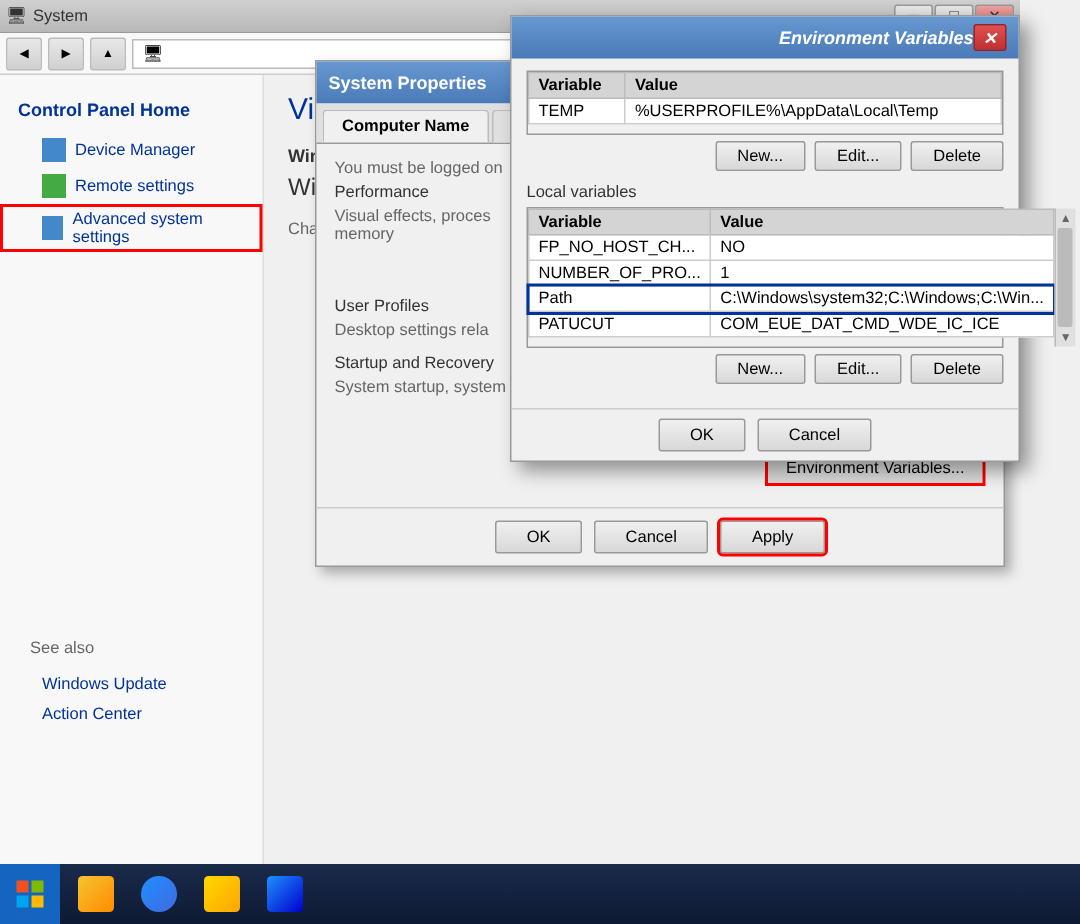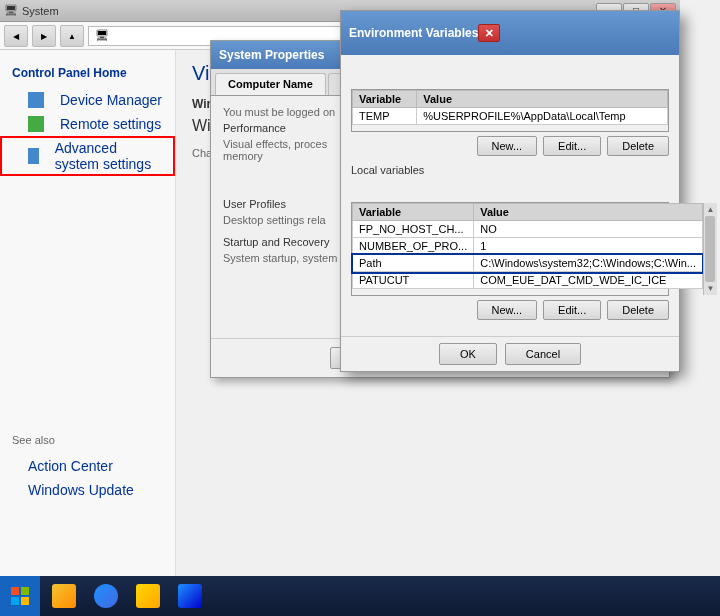--- a/index.html
+++ b/index.html
@@ -29,23 +29,23 @@
     .nav-btn { width: 24px; height: 22px; background: linear-gradient(to bottom, #e8e8e8, #d0d0d0); border: 1px solid #bbb; border-radius: 2px; font-size: 10px; display: flex; align-items: center; justify-content: center; cursor: pointer; }
     .address-path { flex: 1; height: 20px; background: white; border: 1px solid #bbb; padding: 0 6px; font-size: 11px; display: flex; align-items: center; gap: 4px; }
     .search-box { width: 140px; height: 20px; background: white; border: 1px solid #bbb; padding: 0 4px; font-size: 11px; display: flex; align-items: center; }
 
     
     .content-area { display: flex; height: calc(576px - 50px); }
 
     
     .sidebar { width: 176px; background: #f8f8f8; border-right: 1px solid #ddd; padding: 8px 0; }
     .sidebar-title { padding: 8px 12px; color: #003399; font-size: 12px; font-weight: bold; cursor: pointer; }
-    .sidebar-link { padding: 4px 12px 4px 28px; color: #003399; font-size: 14px; cursor: pointer; display: flex; align-items: center; gap: 16px; }
+    .sidebar-link { padding: 4px 12px 4px 28px; color: #003399; font-size: 11px; cursor: pointer; display: flex; align-items: center; gap: 6px; }
     .sidebar-link.highlighted { outline: 2px solid red; outline-offset: -2px; }
-    .sidebar-section { padding: 8px 12px; color: #666; font-size: 11px; }
+    .sidebar-section { padding: 8px 0; color: #666; font-size: 11px; margin-left: 20px; }
     .sidebar-icon { width: 16px; height: 16px; display: inline-block; }
 
     
     .main-content { flex: 1; padding: 12px 16px; overflow: auto; }
     .page-title { font-size: 20px; color: #003399; margin-bottom: 12px; }
     .section-title { font-size: 12px; font-weight: bold; color: #333; margin-bottom: 6px; }
     .server-text { font-size: 16px; color: #333; margin-bottom: 12px; }
 
     
     .sys-props-dialog { position: absolute; top: 40px; left: 210px; width: 460px; background: #f0f0f0; border: 1px solid #999; box-shadow: 4px 4px 8px rgba(0,0,0,0.3); }
@@ -63,35 +63,35 @@
     .dialog-section-label { font-size: 11px; color: #333; margin-bottom: 4px; }
     .settings-btn { padding: 4px 12px; background: linear-gradient(to bottom, #f0f0f0, #d8d8d8); border: 1px solid #999; font-size: 11px; cursor: pointer; margin-left: auto; display: block; }
     .env-btn { padding: 4px 12px; background: linear-gradient(to bottom, #f0f0f0, #d8d8d8); border: 2px solid red; font-size: 11px; cursor: pointer; display: block; margin: 4px 0 4px auto; }
 
     .dialog-footer { padding: 8px; display: flex; justify-content: center; gap: 8px; border-top: 1px solid #ccc; }
     .footer-btn { padding: 4px 20px; background: linear-gradient(to bottom, #f0f0f0, #d8d8d8); border: 1px solid #999; font-size: 11px; cursor: pointer; border-radius: 2px; min-width: 50px; }
     .footer-btn.apply-btn { outline: 2px solid red; }
 
     
     .env-dialog { position: absolute; top: 10px; left: 340px; width: 340px; background: #f0f0f0; border: 1px solid #999; box-shadow: 6px 6px 12px rgba(0,0,0,0.4); z-index: 10; }
-    .env-titlebar { height: 44px; background: linear-gradient(to bottom, #6898d0, #4a7ab8); display: flex; align-items: center; justify-content: flex-start; padding: 0 8px; }
+    .env-titlebar { height: 28px; background: linear-gradient(to bottom, #6898d0, #4a7ab8); display: flex; align-items: center; justify-content: flex-end; padding: 0 8px; font-style: italic; }
     .env-title-text { color: white; font-size: 12px; font-weight: bold; }
     .env-close-btn { width: 22px; height: 18px; background: linear-gradient(to bottom, #e05050, #c03030); border: 1px solid #a02020; border-radius: 2px; color: white; font-size: 11px; font-weight: bold; display: flex; align-items: center; justify-content: center; cursor: pointer; }
 
     .env-content { padding: 8px 10px; }
     .env-section-label { font-size: 11px; margin-bottom: 4px; color: #333; }
     .env-table { width: 100%; border-collapse: collapse; margin-bottom: 6px; font-size: 11px; }
     .env-table th { background: #d4d4d4; border: 1px solid #bbb; padding: 2px 6px; text-align: left; font-weight: bold; font-size: 11px; }
     .env-table td { border: 1px solid #ccc; padding: 2px 6px; background: white; }
 
     .env-btn-row { display: flex; gap: 6px; justify-content: flex-end; margin-bottom: 8px; }
     .env-action-btn { padding: 3px 14px; background: linear-gradient(to bottom, #f0f0f0, #d8d8d8); border: 1px solid #999; font-size: 11px; cursor: pointer; border-radius: 2px; }
 
     .env-sys-section { margin-top: 4px; }
-    .env-sys-table-container { border: 1px solid #999; margin-bottom: 4px; margin-top: 26px; }
+    .env-sys-table-container { border: 1px solid #999; margin-bottom: 4px; }
 
     .env-footer { padding: 6px 8px; display: flex; justify-content: center; gap: 8px; border-top: 1px solid #ccc; }
     .env-footer-btn { padding: 4px 20px; background: linear-gradient(to bottom, #f0f0f0, #d8d8d8); border: 1px solid #999; font-size: 11px; cursor: pointer; border-radius: 2px; min-width: 50px; }
 
     
     .arrow-left::before { content: '◀'; font-size: 8px; }
     .arrow-right::before { content: '▶'; font-size: 8px; }
     .arrow-up::before { content: '▲'; font-size: 8px; }
 
     
@@ -151,24 +151,24 @@
       </div>
       <div class="sidebar-link highlighted">
         <span class="sidebar-icon icon-advanced"></span>
         <span>Advanced system settings</span>
       </div>
 
       <div style="height: 250px;"></div>
 
       <div class="sidebar-section">See also</div>
       <div class="sidebar-link">
+        <span>Windows Update</span>
+      </div>
+      <div class="sidebar-link">
         <span>Action Center</span>
-      </div>
-      <div class="sidebar-link">
-        <span>Windows Update</span>
       </div>
     </div>
 
     <div class="main-content">
       <div class="page-title">View basic informati</div>
       <div class="section-title">Windows edition</div>
       <div class="server-text">Windows Server 2012 R</div>
       <div style="position:absolute; top:155px; right:8px; font-size:36px; color:#888; font-weight:bold;">R2</div>
       <div style="margin-top:8px; font-size:11px; color:#666;">Change product key</div>
     </div>

